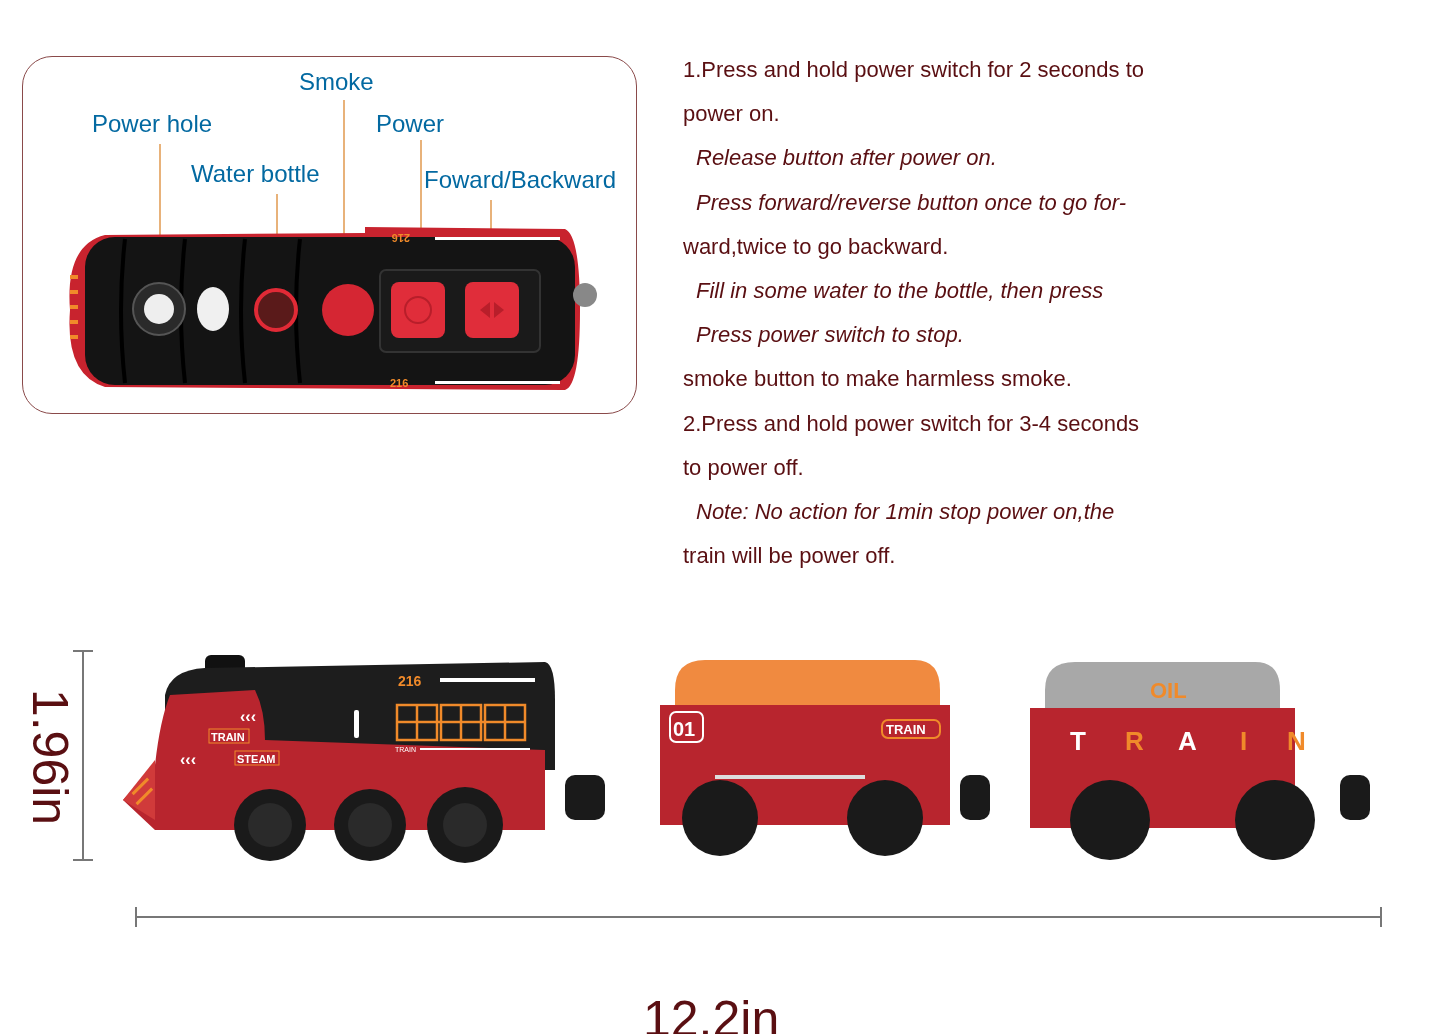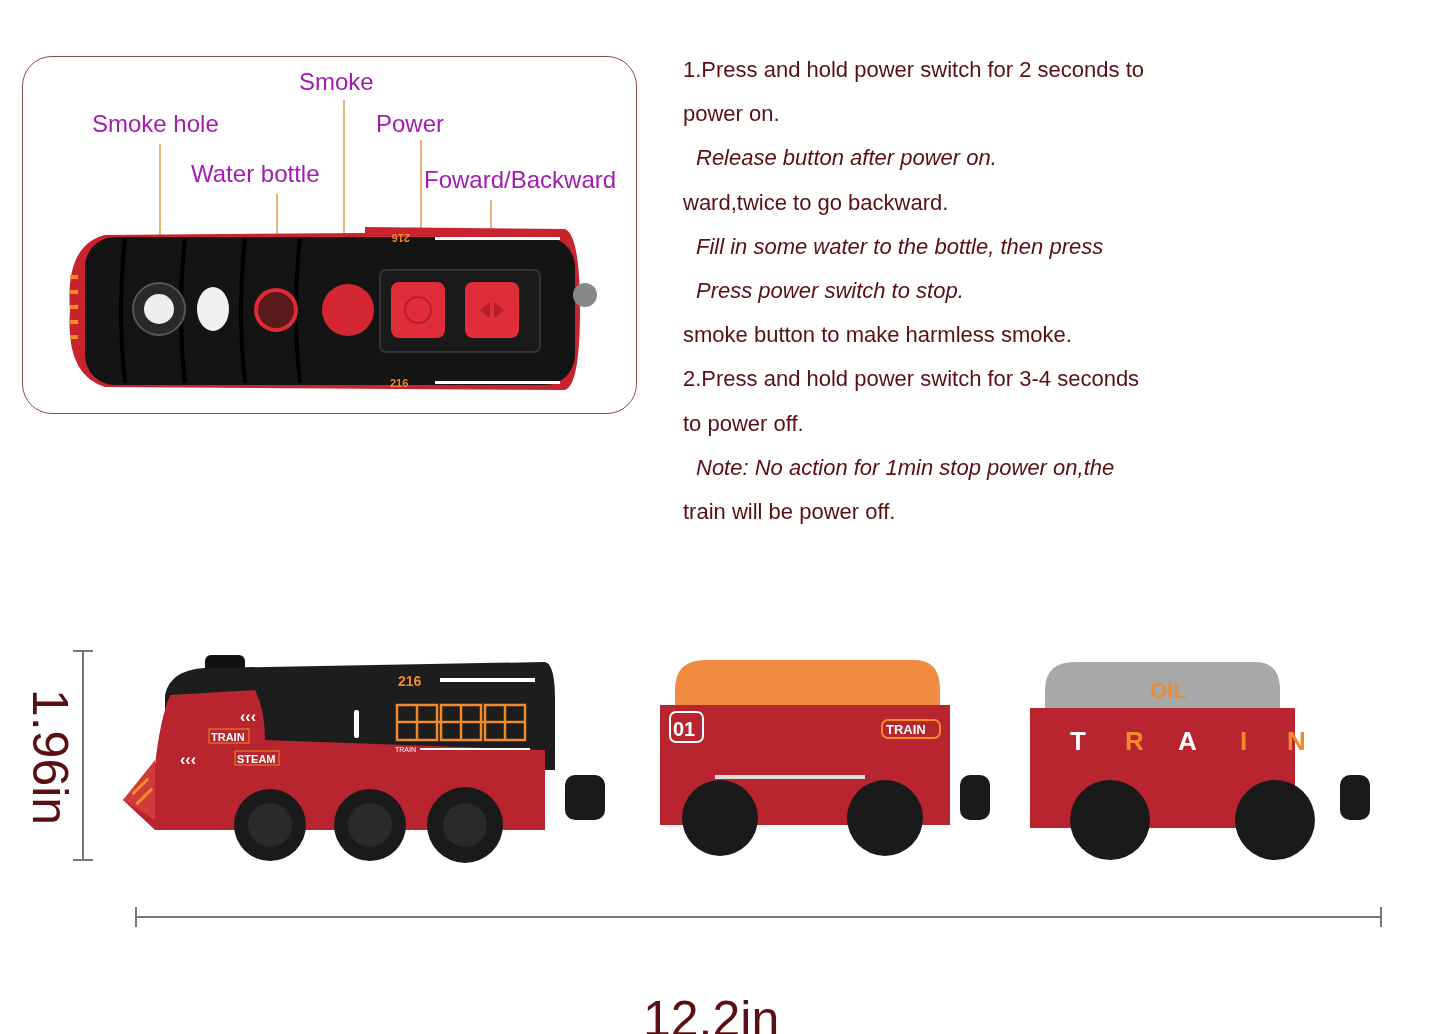--- a/index.html
+++ b/index.html
@@ -1,36 +1,36 @@
 <!DOCTYPE html>
 <html><head>
 <meta charset="utf-8">
 <style>
   html,body{margin:0;padding:0;background:#fff;}
   body{width:1445px;height:1034px;position:relative;overflow:hidden;font-family:"Liberation Sans",sans-serif;color:#5a0f12;}
   .abs{position:absolute;}
   
   .panel{left:22px;top:56px;width:615px;height:358px;border:1.5px solid #8a4a4a;border-radius:30px;box-sizing:border-box;}
-  .lbl{font-size:24px;color:#a21caf;white-space:nowrap;}
+  .lbl{font-size:24px;color:#0369a1;white-space:nowrap;}
   .lead{width:1.5px;background:#e8b27a;}
   
   .instr{left:683px;top:48px;width:760px;font-size:22px;line-height:44.2px;color:#5a0f12;}
   .instr div{white-space:nowrap;}
   .ind{padding-left:13px;font-style:italic;}
   
   .dimv{background:#777;}
   .dimtxt{font-size:50px;color:#5a0f12;}
 </style>
 </head>
 <body>
 
 <div class="abs panel"></div>
 
 <span class="abs lbl" style="left:299px;top:68px;">Smoke</span>
-<span class="abs lbl" style="left:92px;top:110px;">Smoke hole</span>
+<span class="abs lbl" style="left:92px;top:110px;">Power hole</span>
 <span class="abs lbl" style="left:376px;top:110px;">Power</span>
 <span class="abs lbl" style="left:191px;top:160px;">Water bottle</span>
 <span class="abs lbl" style="left:424px;top:166px;">Foward/Backward</span>
 
 <div class="abs lead" style="left:159px;top:144px;height:160px;"></div>
 <div class="abs lead" style="left:276px;top:194px;height:115px;"></div>
 <div class="abs lead" style="left:343px;top:100px;height:210px;"></div>
 <div class="abs lead" style="left:420px;top:140px;height:170px;"></div>
 <div class="abs lead" style="left:490px;top:200px;height:100px;"></div>
 
@@ -69,20 +69,21 @@
   <rect x="370" y="12" width="125" height="3" fill="#fff"></rect>
   <text x="325" y="162" font-size="11" font-weight="bold" fill="#f08a2a">216</text>
   <rect x="370" y="156" width="125" height="3" fill="#fff"></rect>
   <circle cx="520" cy="70" r="12" fill="#888"></circle>
 </svg>
 
 <div class="abs instr">
   <div>1.Press and hold power switch for 2 seconds to</div>
   <div>power on.</div>
   <div class="ind">Release button after power on.</div>
+  <div class="ind">Press forward/reverse button once to go for-</div>
   <div>ward,twice to go backward.</div>
   <div class="ind">Fill in some water to the bottle, then press</div>
   <div class="ind">Press power switch to stop.</div>
   <div>smoke button to make harmless smoke.</div>
   <div>2.Press and hold power switch for 3-4 seconds</div>
   <div>to power off.</div>
   <div class="ind">Note: No action for 1min stop power on,the</div>
   <div>train will be power off.</div>
 </div>
 

